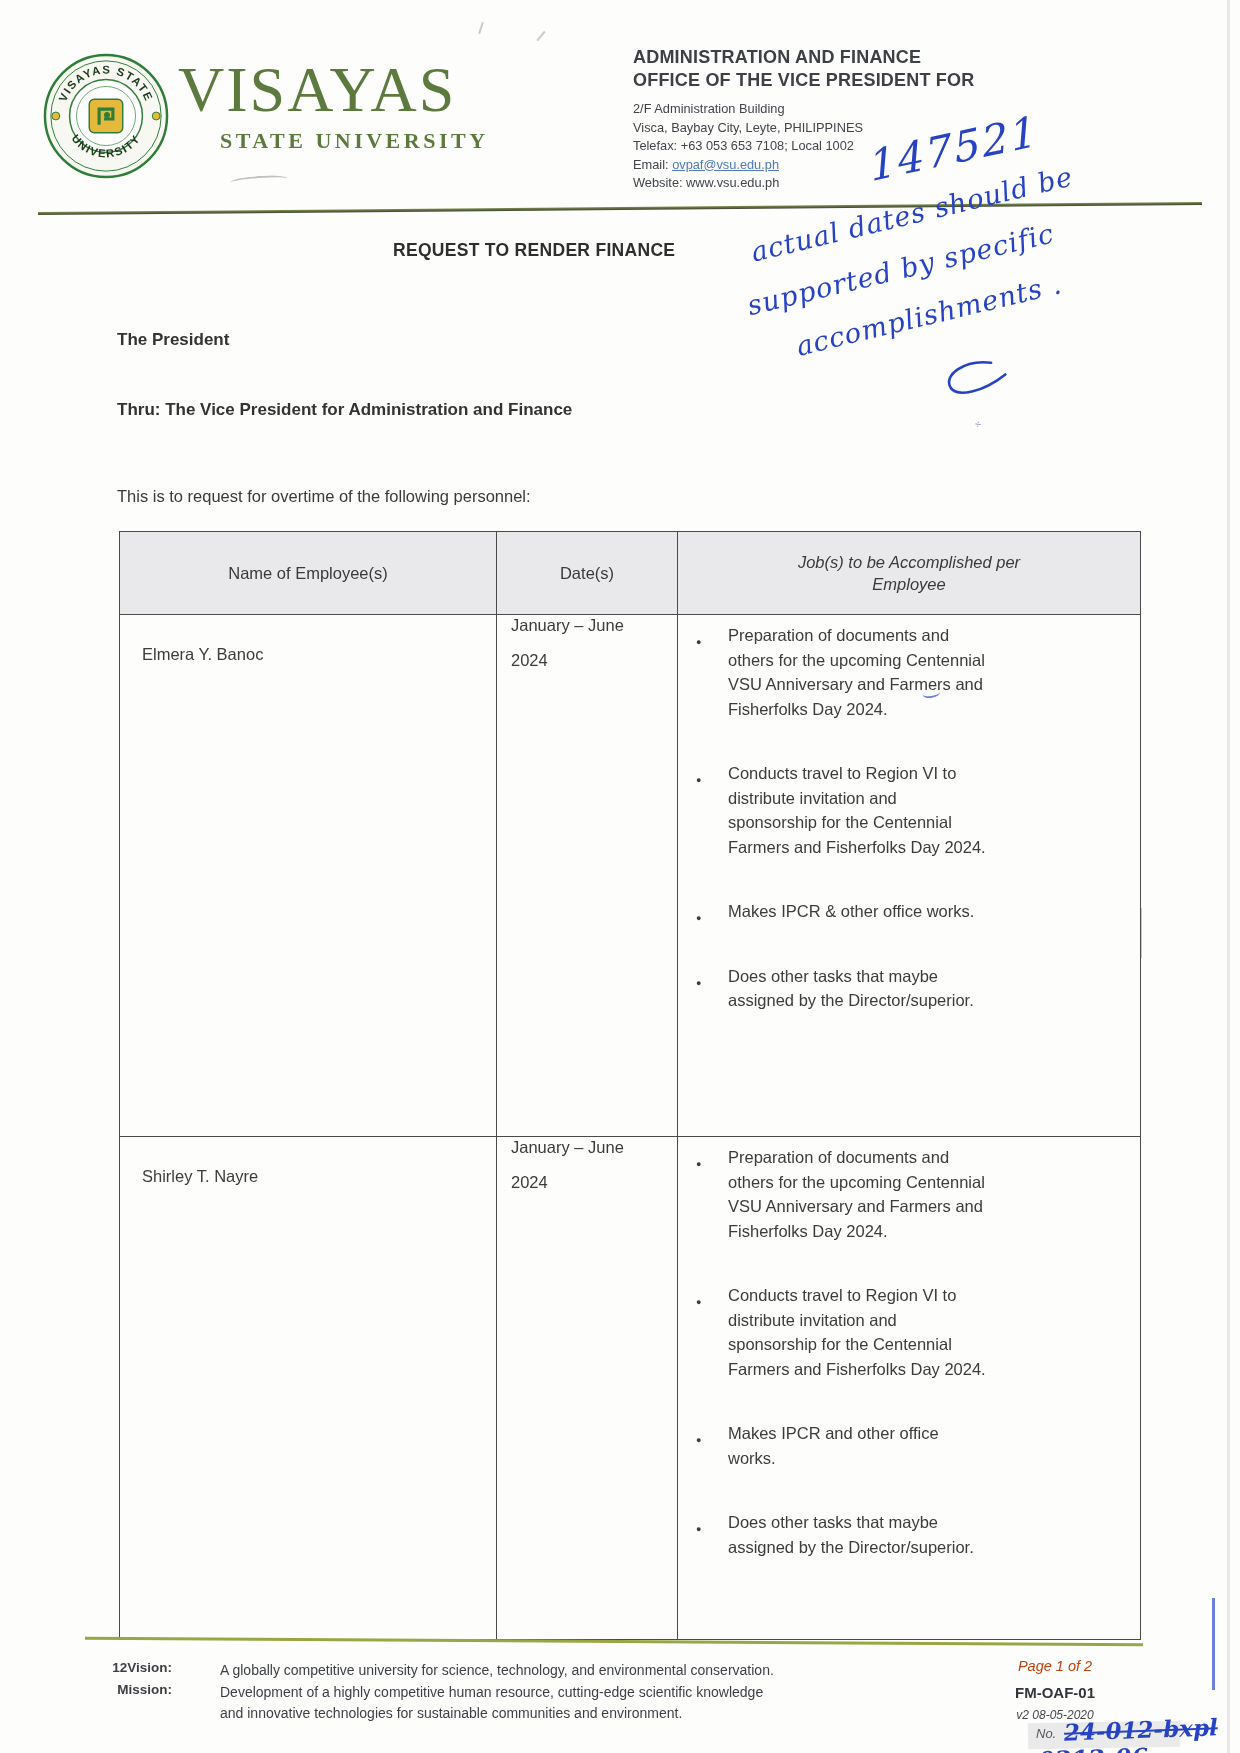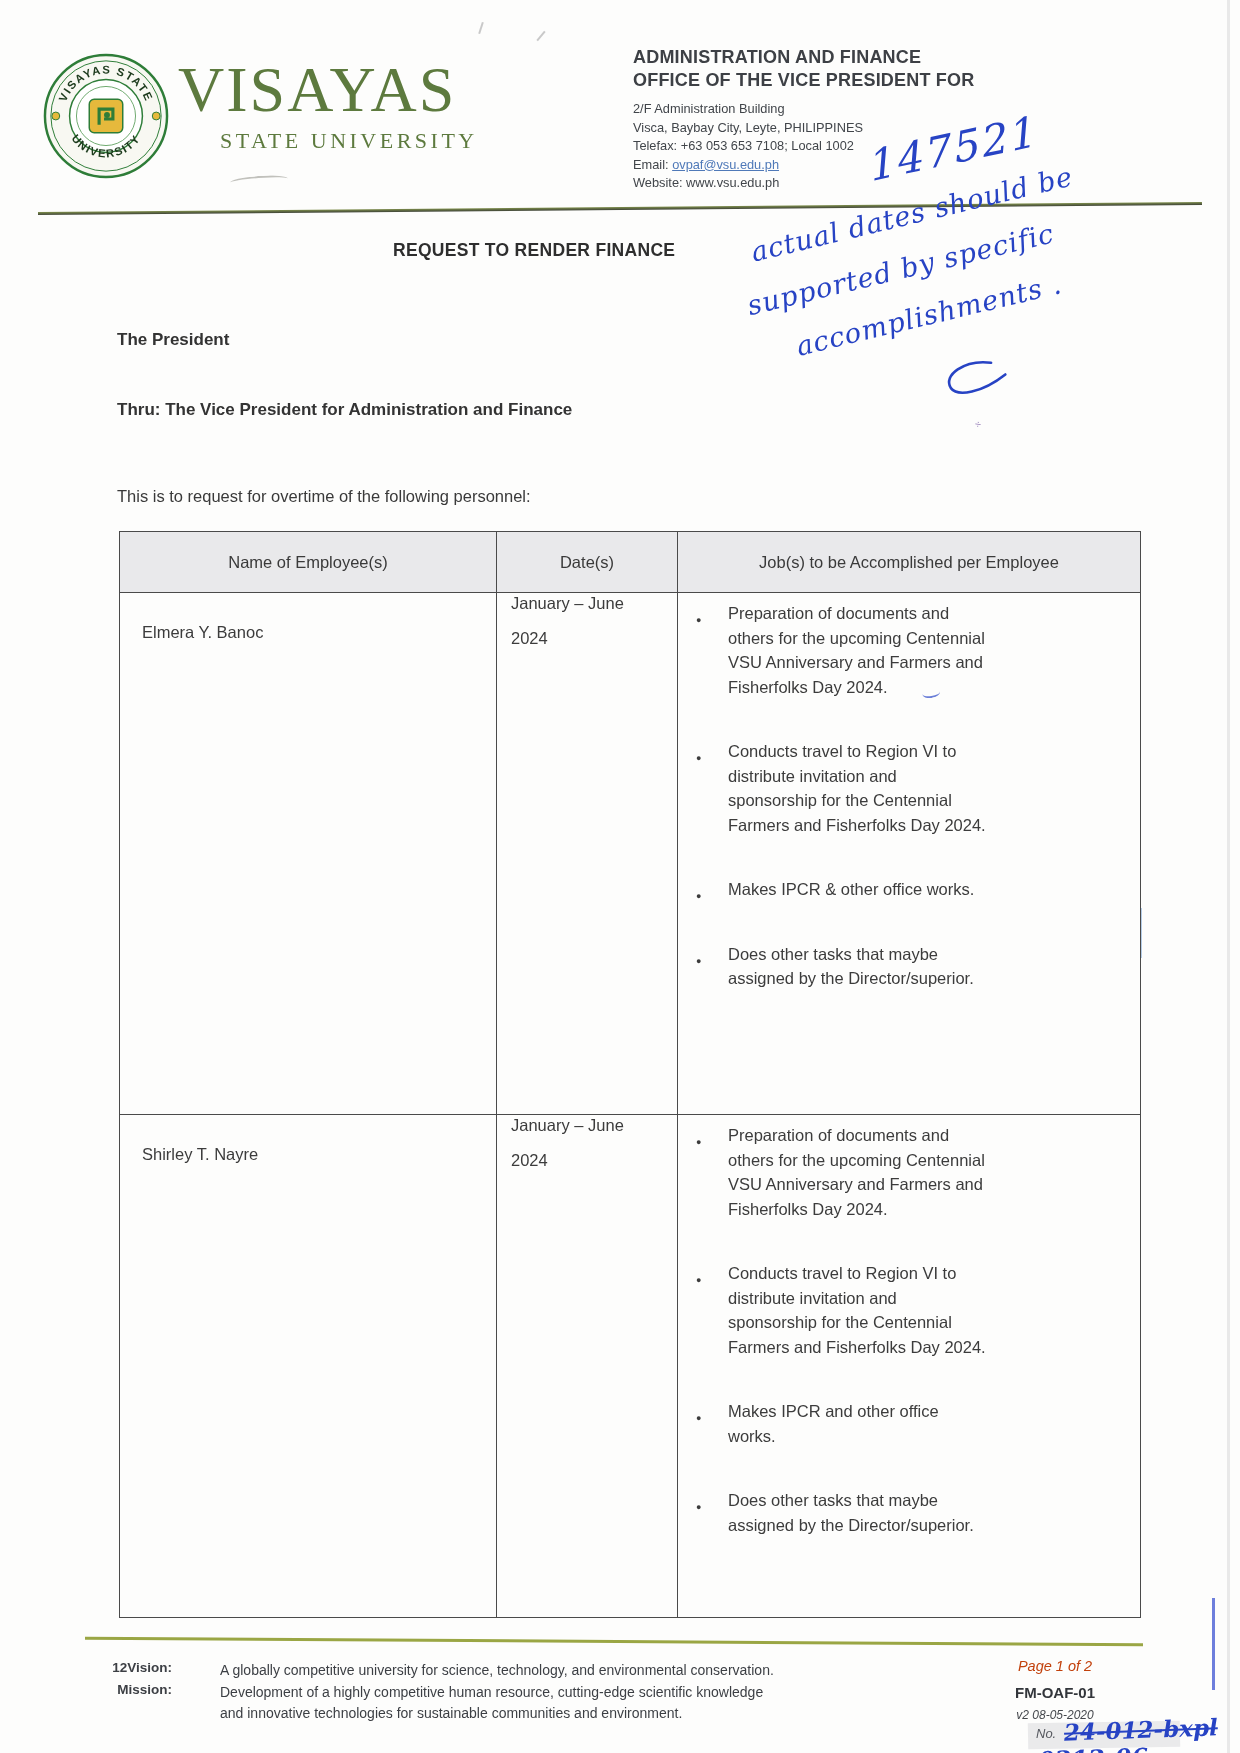--- a/index.html
+++ b/index.html
@@ -13,21 +13,21 @@
   .blue-tick{position:absolute; background:#8fb3dd; opacity:.65;}
   .blue-line{position:absolute; background:#4a5fd3; opacity:.8;}
   .pencil-mark{position:absolute; width:2px; height:12px; background:#c9c9c9; transform:rotate(18deg);}
   .divide-mark{position:absolute; color:#7b5ea7; font-size:11px; transform:rotate(8deg); opacity:.8;}
   .ink-squiggle{position:absolute; width:18px; height:8px; border-bottom:2px solid #3b55cc; border-radius:50%; transform:rotate(-8deg); opacity:.75;}
 
   
   .seal{position:absolute; left:42px; top:52px;}
   .wordmark{position:absolute; left:178px; top:58px; color:#5d7a3e;}
   .wm-name{font-family:"Liberation Serif", serif; font-size:64px; letter-spacing:2px; line-height:64px;}
-  .wm-sub{font-family:"Liberation Serif", serif; font-size:22px; letter-spacing:3.5px; margin:6px 0 0 42px;}
+  .wm-sub{font-family:"Liberation Serif", serif; font-size:22px; letter-spacing:3.5px; margin:6px 0 0 42px;font-weight:bold;}
   .wm-smudge{position:absolute; left:52px; top:118px; width:58px; height:7px; border-top:2px solid #9a9a92; border-radius:60%; transform:rotate(-4deg); opacity:.6;}
 
   .office{position:absolute; left:633px; top:46px; width:420px; color:#3d4045;}
   .office-title{font-size:18px; font-weight:bold; line-height:23px; letter-spacing:.2px;}
   .office-details{margin-top:8px; font-size:12.8px; line-height:18.5px; color:#41454a;}
   .email-link{color:#4f79b8; text-decoration:underline;}
 
   .hw{font-family:"DejaVu Serif", serif; font-style:italic; color:#2743c4;}
   .hw-number{position:absolute; left:868px; top:124px; font-size:42px; transform:rotate(-12deg) skewX(-6deg); letter-spacing:2px;}
 
@@ -44,21 +44,21 @@
     font-size:27px; line-height:51px; letter-spacing:1px;}
   .hw-note .l1{margin-left:18px;}
   .hw-note .l2{margin-left:2px;}
   .hw-note .l3{margin-left:40px;}
   .hw-flourish{position:absolute; left:938px; top:358px; transform:rotate(-10deg);}
 
   
   table.ot{position:absolute; left:119px; top:531px; width:1021px; border-collapse:collapse; table-layout:fixed;}
   table.ot th, table.ot td{border:1.4px solid #4a4a4a; vertical-align:top; font-weight:normal;}
   table.ot thead th{background:#e9e9eb; vertical-align:middle; text-align:center; font-size:16.5px; color:#3a3a3a; height:54px;}
-  .hdr-jobs-inner{max-width:300px; margin:18px auto; line-height:22px;}
+  .hdr-jobs-inner{max-width:300px; margin:18px auto; line-height:22px;font-style:italic;}
   tr.row-body-1{height:522px;}
   tr.row-body-2{height:503px;}
   td.cell-name{padding:30px 10px 0 22px; font-size:16.5px;}
   td.cell-date{vertical-align:middle; padding-left:14px; font-size:16.5px;}
   td.cell-date .d2{margin-top:16px;}
   td.cell-jobs{padding:8px 60px 0 0;}
   td.cell-jobs ul{margin:0; padding:0 0 0 50px; list-style:none;}
   td.cell-jobs li{position:relative; max-width:258px; margin:0 0 40px 0; font-size:16.5px; line-height:24.5px;}
   td.cell-jobs li::before{content:"●"; position:absolute; left:-32px; top:7px; font-size:9px; color:#3c3c3c;}
 

